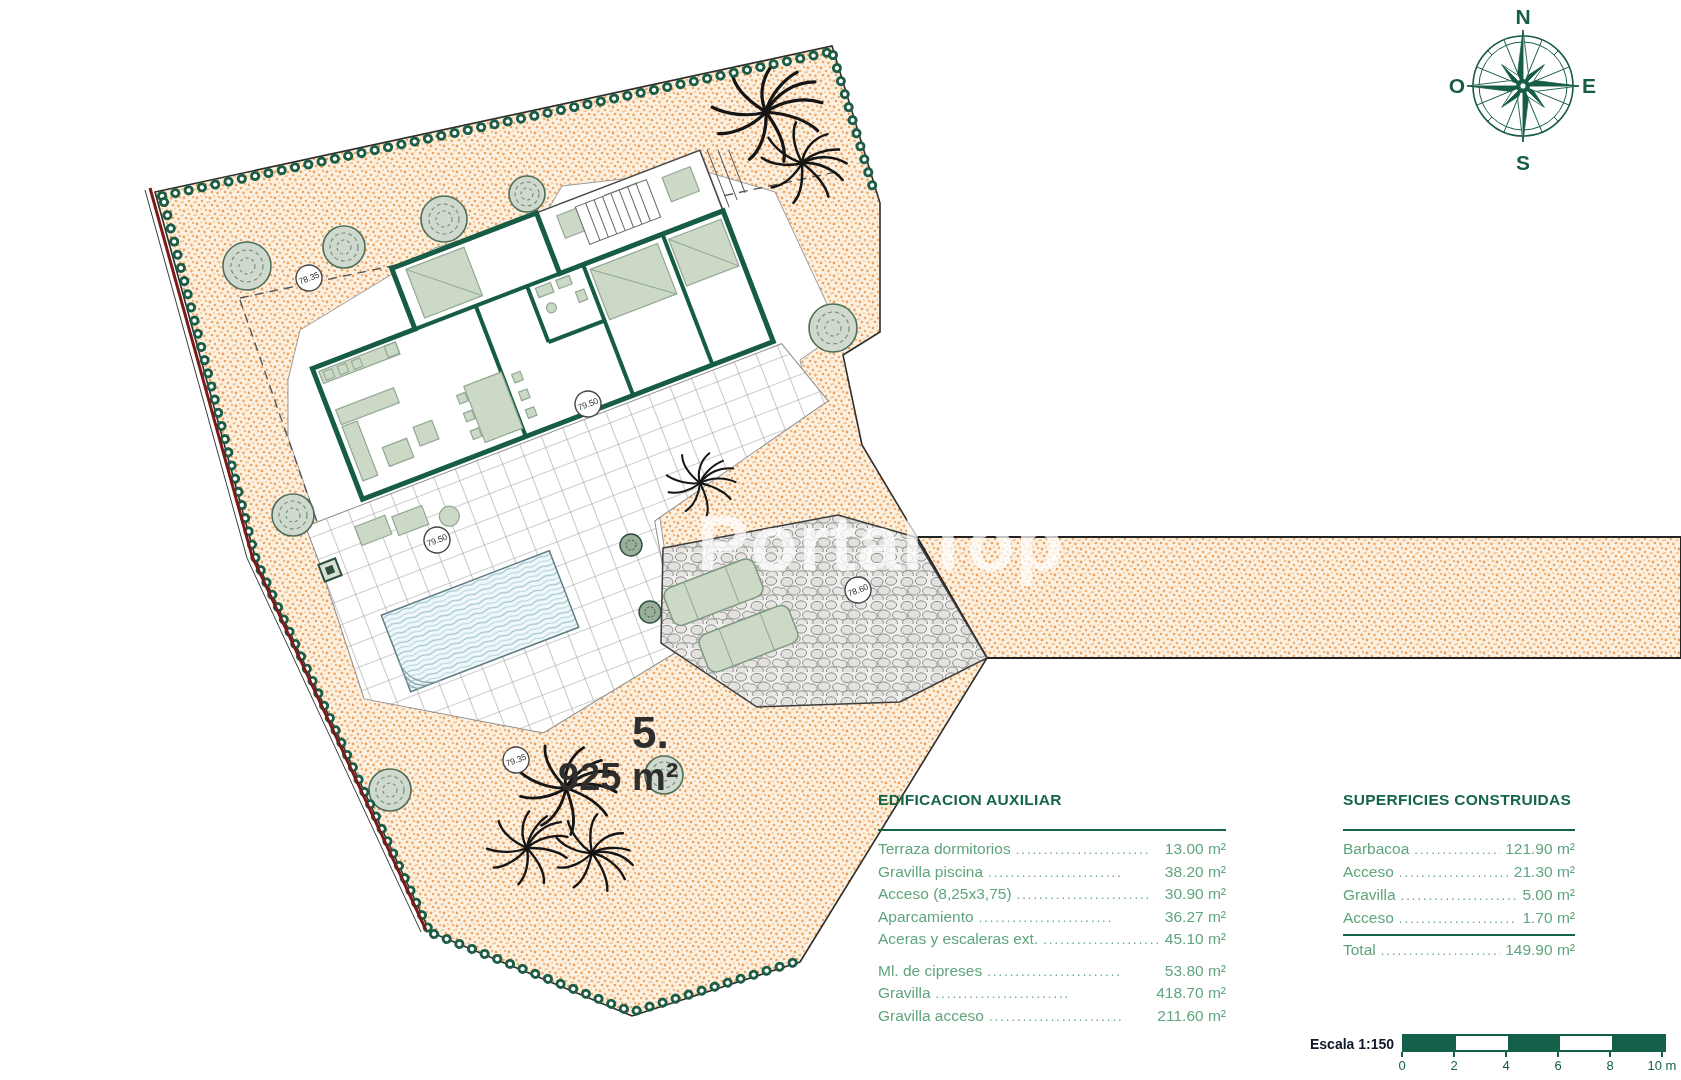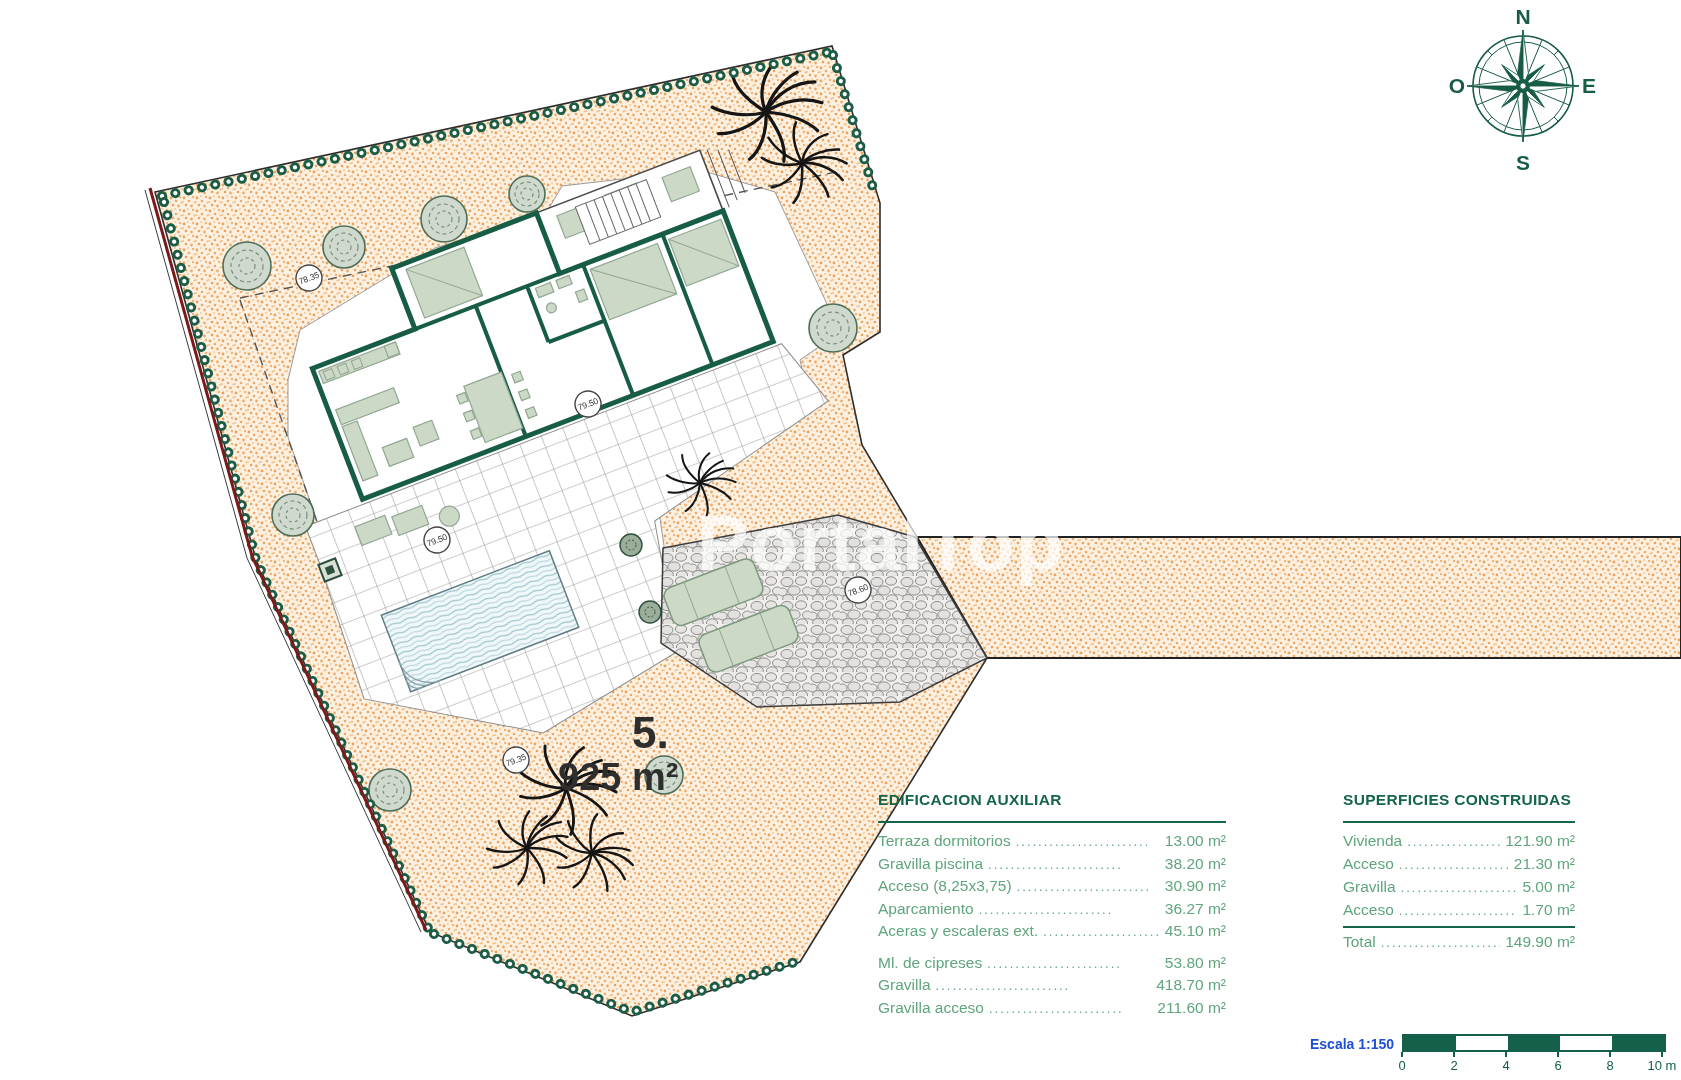--- a/index.html
+++ b/index.html
@@ -20,41 +20,41 @@
   .tc1{fill:#cfd9cd;stroke:#4e6e57;stroke-width:1.6;}
   .tc2{fill:none;stroke:#6f8a76;stroke-width:1.1;stroke-dasharray:4 3;}
   .tc3{fill:none;stroke:#6f8a76;stroke-width:1.1;stroke-dasharray:3 3;}
   .palm path{stroke:#151515;stroke-width:2.4;fill:none;stroke-linecap:round;}
   .elev circle{fill:#fff;stroke:#444;stroke-width:1.4;}
   .elev text{font-size:8.5px;fill:#333;text-anchor:middle;}
 
   
   .area-table{position:absolute;}
   .tbl-title{font-size:15.5px;font-weight:bold;color:#156549;letter-spacing:.3px;
-    border-bottom:2px solid #156549;padding-bottom:12px;margin-bottom:7px;white-space:nowrap;}
+    border-bottom:2px solid #156549;padding-bottom:20px;margin-bottom:7px;white-space:nowrap;}
   .trow{display:flex;align-items:baseline;line-height:21.5px;font-size:15.5px;color:#5fa57d;}
   .tlabel{white-space:nowrap;}
   .tdots{flex:1;overflow:hidden;white-space:nowrap;margin:0 5px;letter-spacing:2px;font-size:13px;}
   .tval{white-space:nowrap;text-align:right;}
   .tgap{height:9px;}
   .tsep{border-top:2px solid #156549;margin:4px 0 3px;}
   #aux-table{left:878px;top:791px;width:348px;}
   #built-table{left:1308px;top:791px;width:232px;margin-left:35px;}
   #built-table .trow{line-height:22px;}
 
   
   #compass{position:absolute;left:1435px;top:0px;}
   .cd{fill:#175c44;stroke:#175c44;stroke-width:.7;}
   .cl{fill:#fff;stroke:#175c44;stroke-width:.9;}
   .cring{fill:none;stroke:#175c44;}
   .cletter{font-size:21px;font-weight:bold;fill:#175c44;text-anchor:middle;}
 
   
   #scalebar{position:absolute;left:1310px;top:1032px;width:371px;height:48px;}
-  .sb-label{position:absolute;left:0;top:4px;font-size:14px;font-weight:bold;color:#1d4ed8;white-space:nowrap;}
+  .sb-label{position:absolute;left:0;top:4px;font-size:14px;font-weight:bold;color:#0f172a;white-space:nowrap;}
   .sb-bar{position:absolute;left:92px;top:2px;width:260px;height:14px;border:2px solid #15604a;display:flex;background:#fff;}
   .sb-seg{height:100%;}
   .sb-tick{position:absolute;top:20px;width:2px;height:5px;background:#15604a;}
   .sb-num{position:absolute;top:26px;width:44px;text-align:center;font-size:13px;color:#15604a;white-space:nowrap;}
 
   
   #watermark{position:absolute;left:697px;top:498px;font-size:78px;font-weight:bold;
     color:rgba(255,255,255,.72);letter-spacing:1px;white-space:nowrap;pointer-events:none;}
 
   
@@ -384,21 +384,21 @@
   <div class="trow">
     <span class="tlabel">Gravilla acceso</span>
     <span class="tdots">........................</span>
     <span class="tval">211.60 m²</span>
   </div>
 </div>
 
 <div id="built-table" class="area-table">
   <div class="tbl-title">SUPERFICIES CONSTRUIDAS</div>
   <div class="trow">
-    <span class="tlabel">Vivienda</span>
+    <span class="tlabel">Barbacoa</span>
     <span class="tdots">........................</span>
     <span class="tval">121.90 m²</span>
   </div>
   <div class="trow">
     <span class="tlabel">Acceso</span>
     <span class="tdots">........................</span>
     <span class="tval">21.30 m²</span>
   </div>
   <div class="trow">
     <span class="tlabel">Gravilla</span>

